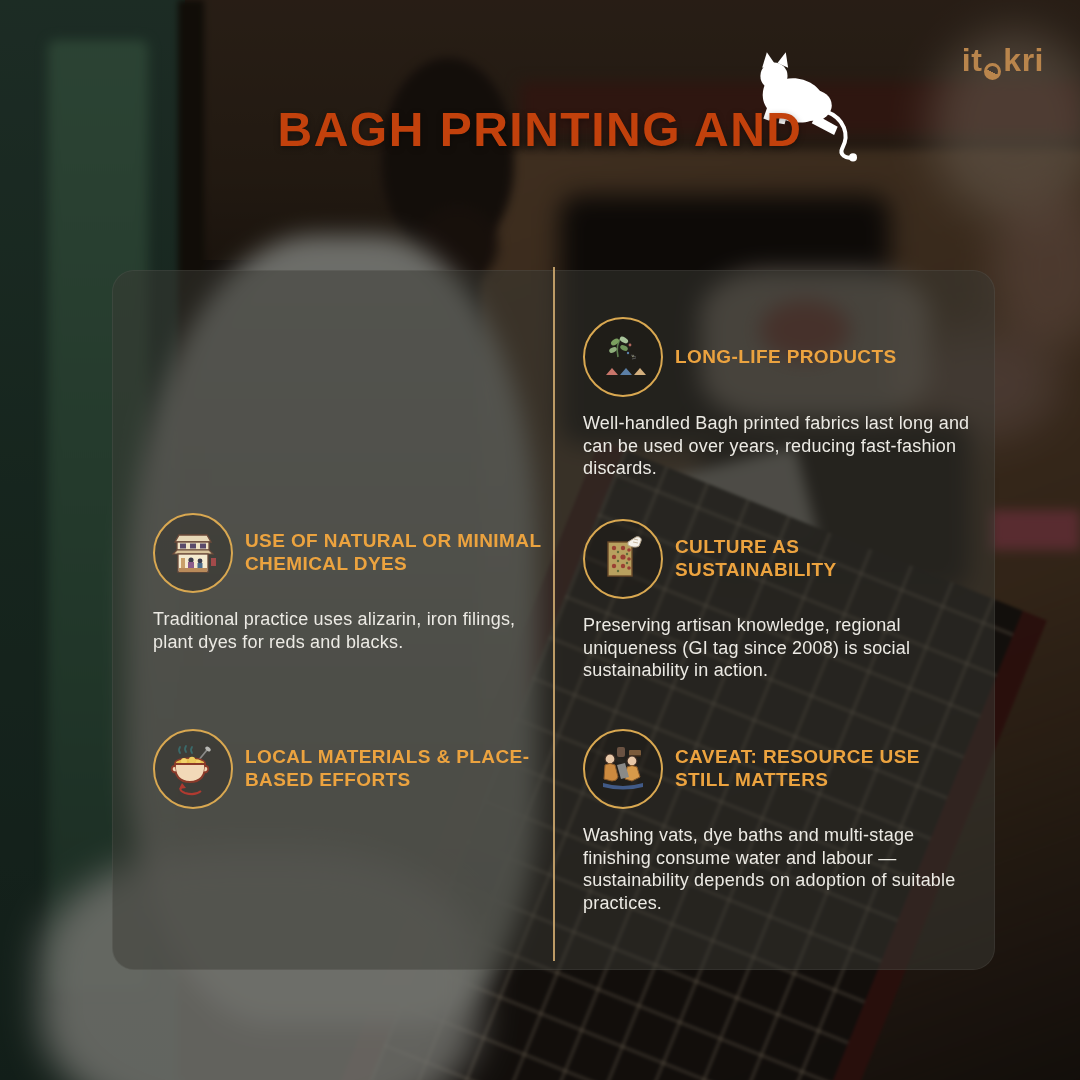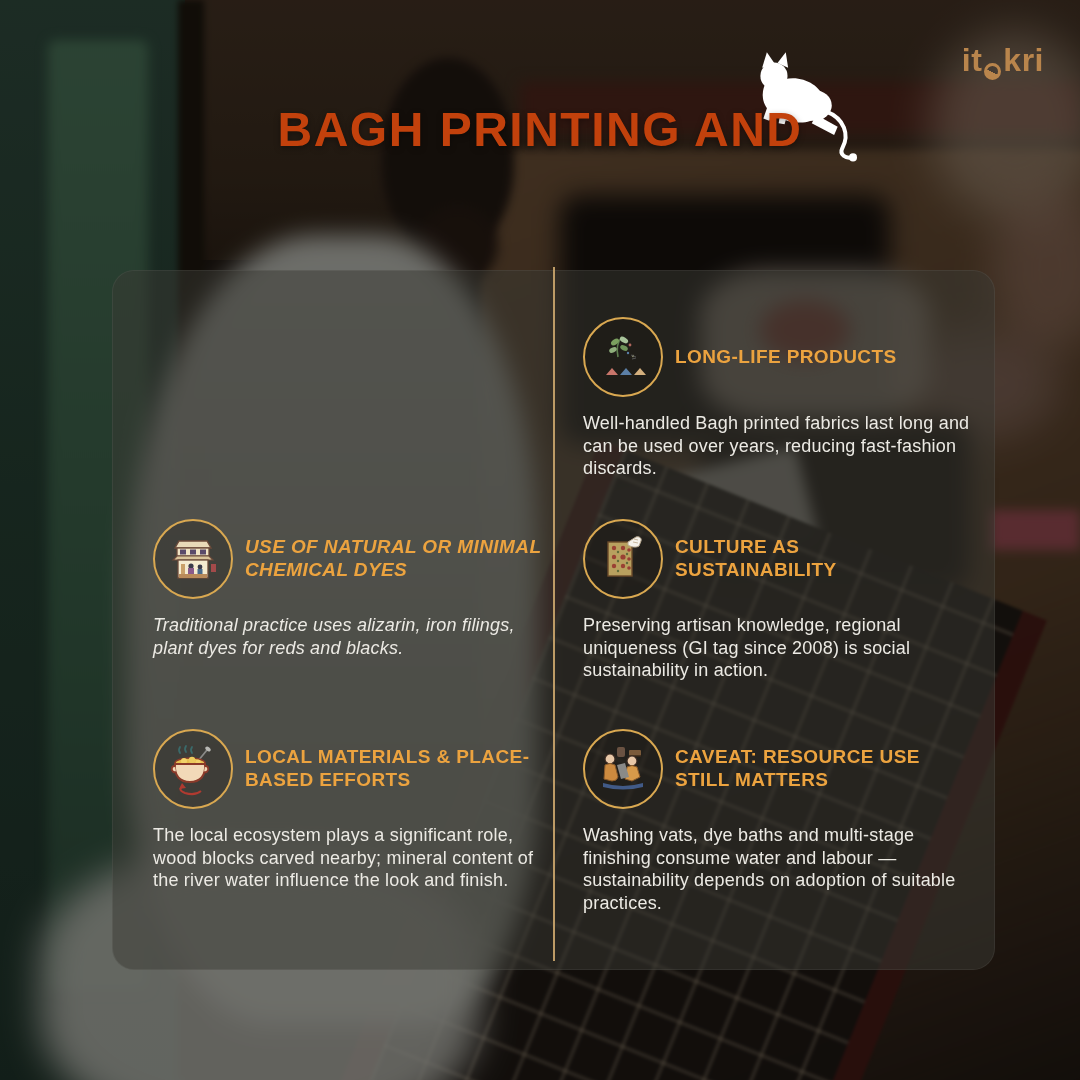--- a/index.html
+++ b/index.html
@@ -61,21 +61,21 @@
   
   .card{
     position:absolute;left:112px;top:270px;width:881px;height:698px;
     background:rgba(58,58,52,0.50);
     border:1px solid rgba(255,255,255,0.06);
     border-radius:22px;
   }
   .divider{position:absolute;left:calc(50% - 1px);top:-4px;bottom:8px;width:2px;background:#BD9B66;}
   .section{position:absolute;width:405px;}
   .s1{left:40px;top:46px;}  .s2{left:470px;top:46px;}
-  .s3{left:40px;top:248px;font-style:italic;} .s4{left:470px;top:248px;}
+  .s3{left:40px;top:242px;} .s4{left:470px;top:248px;}
   .s5{left:40px;top:458px;} .s6{left:470px;top:458px;}
   .section-header{display:flex;align-items:center;}
   .icon-circle{
     width:80px;height:80px;border-radius:50%;border:2px solid #D9A851;box-sizing:border-box;
     flex:0 0 auto;display:flex;align-items:center;justify-content:center;background:rgba(20,16,12,.25);
   }
   .section-heading{
     margin-left:12px;color:#ECA33F;font-size:19px;font-weight:bold;line-height:1.2;
     letter-spacing:.4px;white-space:pre-line;width:305px;
   }
@@ -236,21 +236,20 @@
             <circle cx="31" cy="20" r="2.6" fill="#f2d36a"></circle>
           <path d="M8,22 C7,34 13,40 23,40 C33,40 39,34 38,22 Z" fill="#f2d9b8" stroke="#8a3a2a" stroke-width="2"></path>
           <path d="M8,24 q-4,0 -3,4 q1,3 4,2 M38,24 q4,0 3,4 q-1,3 -4,2" stroke="#8a3a2a" stroke-width="2" fill="#f2d9b8"></path>
           <path d="M16,44 q-6,4 2,7 q10,3 16,-2" stroke="#b03a30" stroke-width="2" fill="none"></path>
           <polygon points="15,41 12,47 19,46" fill="#b03a30"></polygon>
         </svg>
       </div>
       <div class="section-heading">LOCAL MATERIALS &amp; PLACE-
 BASED EFFORTS</div>
     </div>
-    <div class="section-body">The local ecosystem plays a significant role, wood blocks carved nearby; mineral content of the river water influence the look and finish.</div>
   </div>
 
   <div class="section s6">
     <div class="section-header">
       <div class="icon-circle">
         <svg width="52" height="52" viewBox="0 0 52 52">
           <rect x="20" y="4" width="8" height="10" rx="2" fill="#6a5242"></rect>
           <rect x="32" y="7" width="12" height="6" rx="1" fill="#7a5a3a"></rect>
           <line x1="32" y1="13" x2="44" y2="13" stroke="#3a2a1a" stroke-width="1.5"></line>
           <circle cx="13" cy="16" r="5" fill="#e8c8a8" stroke="#3a2a22" stroke-width="1.2"></circle>

